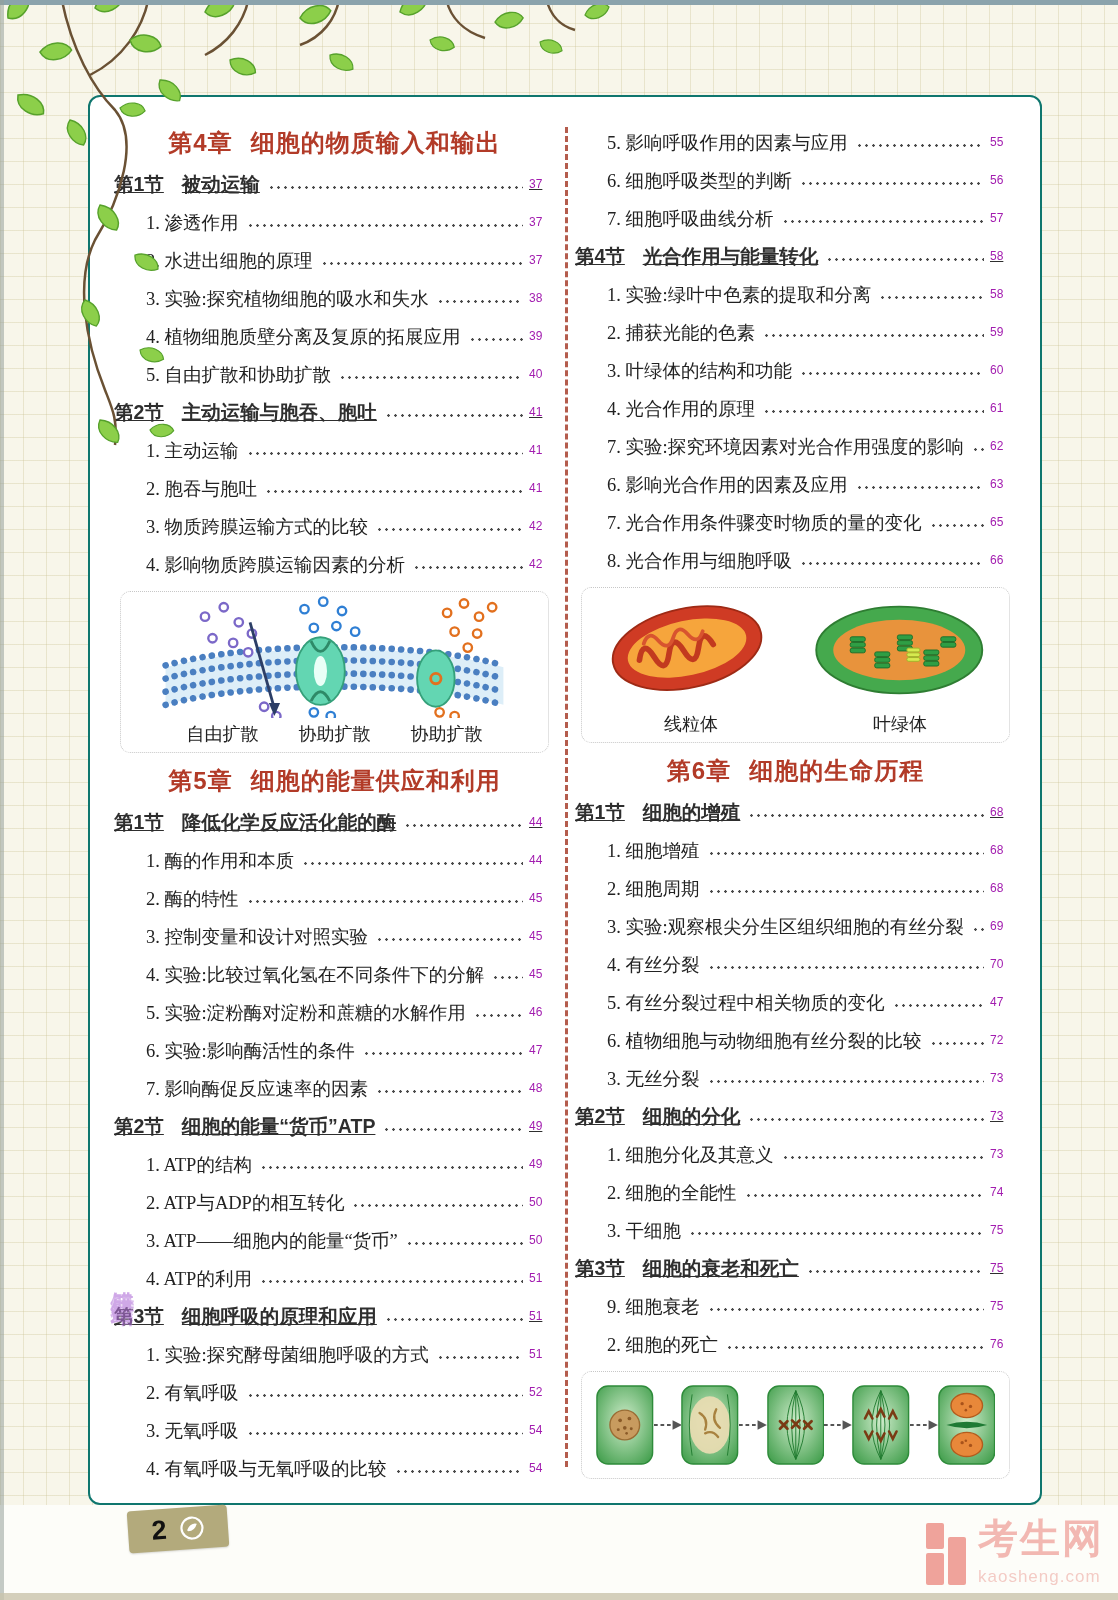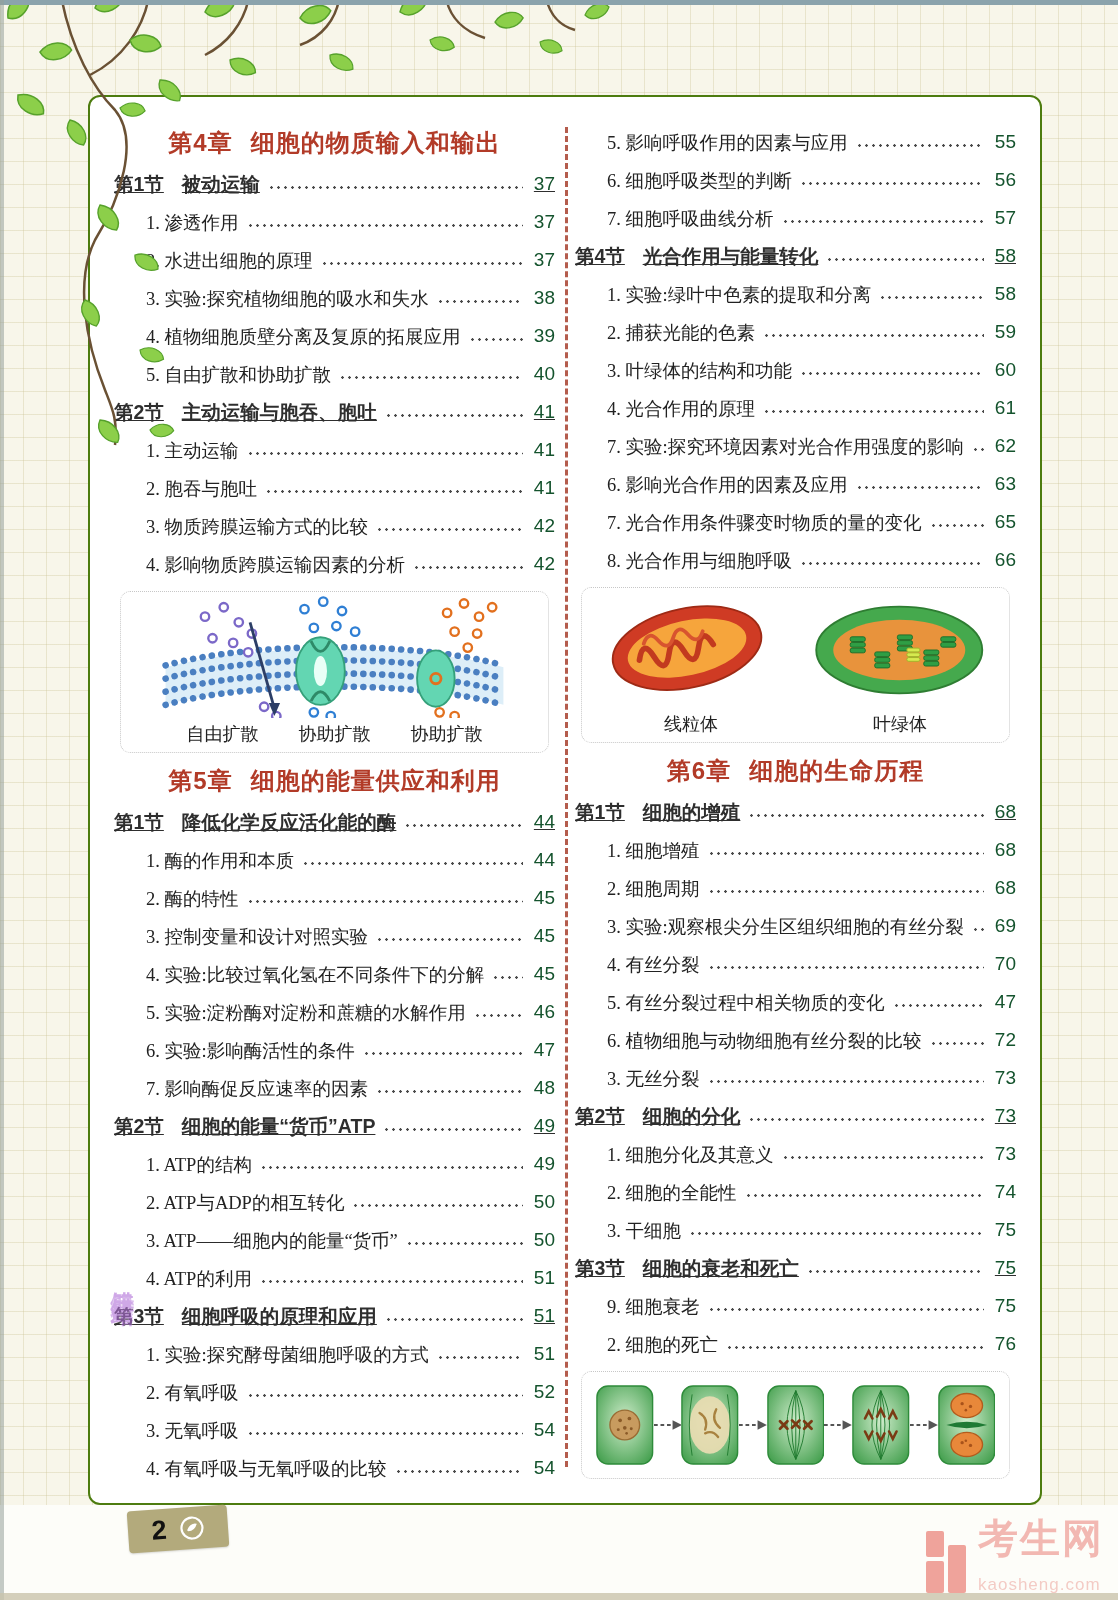--- a/index.html
+++ b/index.html
@@ -14,21 +14,21 @@
   }
   .top-strip{position:absolute;top:0;left:0;width:100%;height:5px;background:#8ba3ac;z-index:5;}
   .left-strip{position:absolute;top:0;left:0;width:4px;height:100%;background:#96a09a;opacity:.55;z-index:5;}
   .bottom-strip{position:absolute;bottom:0;left:0;width:100%;height:7px;background:#c9c3ab;opacity:.8;z-index:5;}
   .bottom-white{position:absolute;left:0;bottom:0;width:100%;height:95px;background:#fdfdf9;z-index:1;}
 
   .leaves{position:absolute;top:0;left:0;z-index:3;pointer-events:none;}
 
   .card{
     position:absolute;left:88px;top:95px;width:954px;height:1410px;
-    background:#ffffff;border:2px solid #4d7c0f;border-radius:12px;
+    background:#ffffff;border:2px solid #0f766e;border-radius:12px;
     box-sizing:border-box;padding:26px 24px 16px 24px;
     display:flex;justify-content:space-between;z-index:2;
   }
   .divider{
     position:absolute;left:50%;top:30px;bottom:36px;width:0;
     border-left:3px dashed #a8402e;opacity:.85;
   }
   .col{width:441px;display:flex;flex-direction:column;}
 
   .chapter{
@@ -39,21 +39,21 @@
 
   .toc-row{display:flex;align-items:center;height:38px;white-space:nowrap;}
   .toc-row.section{color:#2e2e2e;font-weight:bold;font-size:19.5px;text-decoration:underline;}
   .toc-row.section .sec-label{margin-right:18px;}
   .toc-row.item{padding-left:32px;font-size:18.5px;color:#222;
     font-family:"Liberation Serif","DejaVu Serif",serif;}
   .leader{
     flex:1;min-width:10px;height:100%;margin:0 6px 0 8px;
     background:radial-gradient(circle,#4a4a4a 1.25px,transparent 1.45px) repeat-x 0 60%/7px 7px;
   }
-  .page-num{min-width:26px;text-align:right;font-size:19px;color:#14532d;
+  .page-num{min-width:26px;font-size:12px;color:#a21caf;
     font-family:"Liberation Sans","DejaVu Sans",sans-serif;font-weight:normal;}
 
   .fig-box{
     border:1.5px dotted #c7c7c7;border-radius:10px;background:#fff;
     margin:8px 6px;padding:4px 6px 2px 6px;
   }
   .fig-labels{display:flex;justify-content:center;gap:40px;
     font-family:"Liberation Serif","DejaVu Serif",serif;font-size:18px;color:#222;
     padding-bottom:4px;text-align:right;}
   .fig-labels.spread{gap:3px;justify-content:space-around;}
@@ -81,21 +81,21 @@
     position:absolute;right:14px;top:1518px;z-index:6;display:flex;align-items:flex-end;gap:8px;
     opacity:.5;
   }
   .site-mark .hlogo{position:relative;width:44px;height:62px;}
   .site-mark .hlogo i{position:absolute;background:#e24b3f;border-radius:2px;}
   .site-mark .hlogo i:nth-child(1){left:0;top:0;width:18px;height:26px;}
   .site-mark .hlogo i:nth-child(2){left:22px;top:14px;width:18px;height:48px;}
   .site-mark .hlogo i:nth-child(3){left:0;top:30px;width:18px;height:32px;}
   .site-mark .stack{display:flex;flex-direction:column;line-height:1;}
   .site-mark .cn{font-size:40px;font-weight:bold;color:#e8766e;letter-spacing:2px;}
-  .site-mark .en{font-size:17px;color:#ea9a92;margin-top:18px;letter-spacing:1px;}
+  .site-mark .en{font-size:17px;color:#ea9a92;margin-top:10px;letter-spacing:1px;}
 </style>
 </head>
 <body>
 
 <div class="top-strip"></div>
 <div class="left-strip"></div>
 <div class="bottom-white"></div>
 <div class="bottom-strip"></div>
 
 <svg class="leaves" width="620" height="470" viewBox="0 0 620 470">

